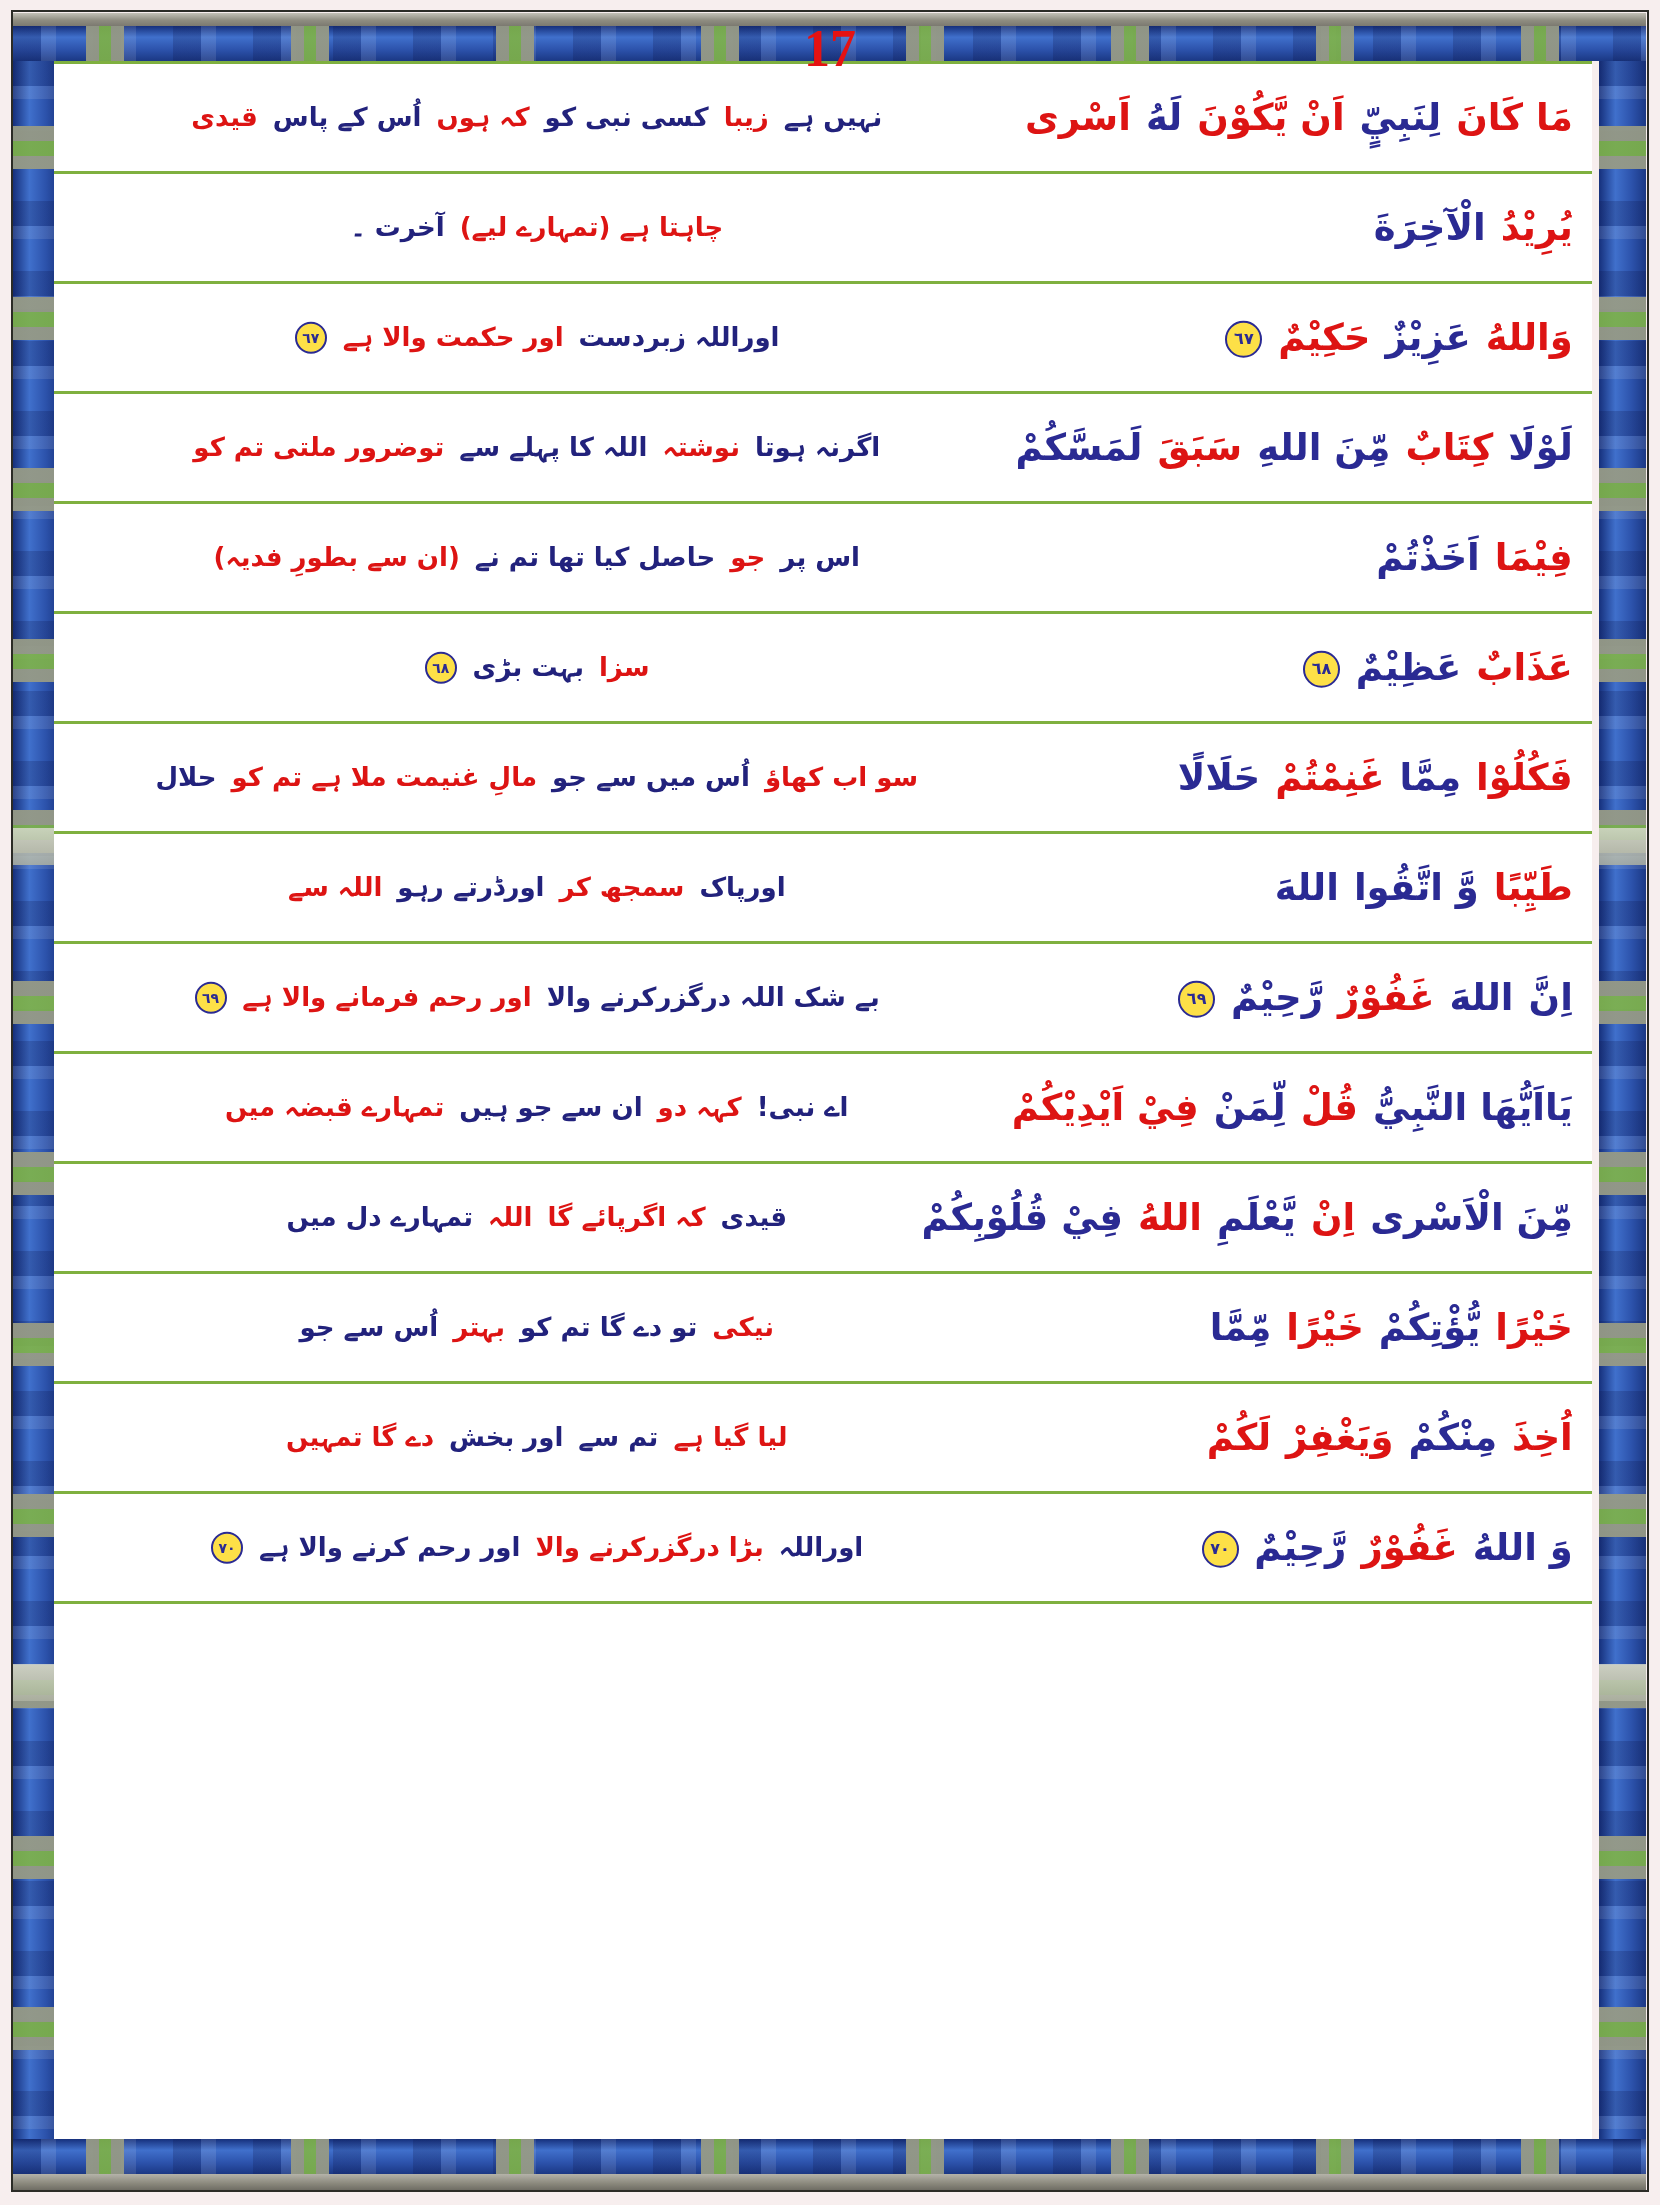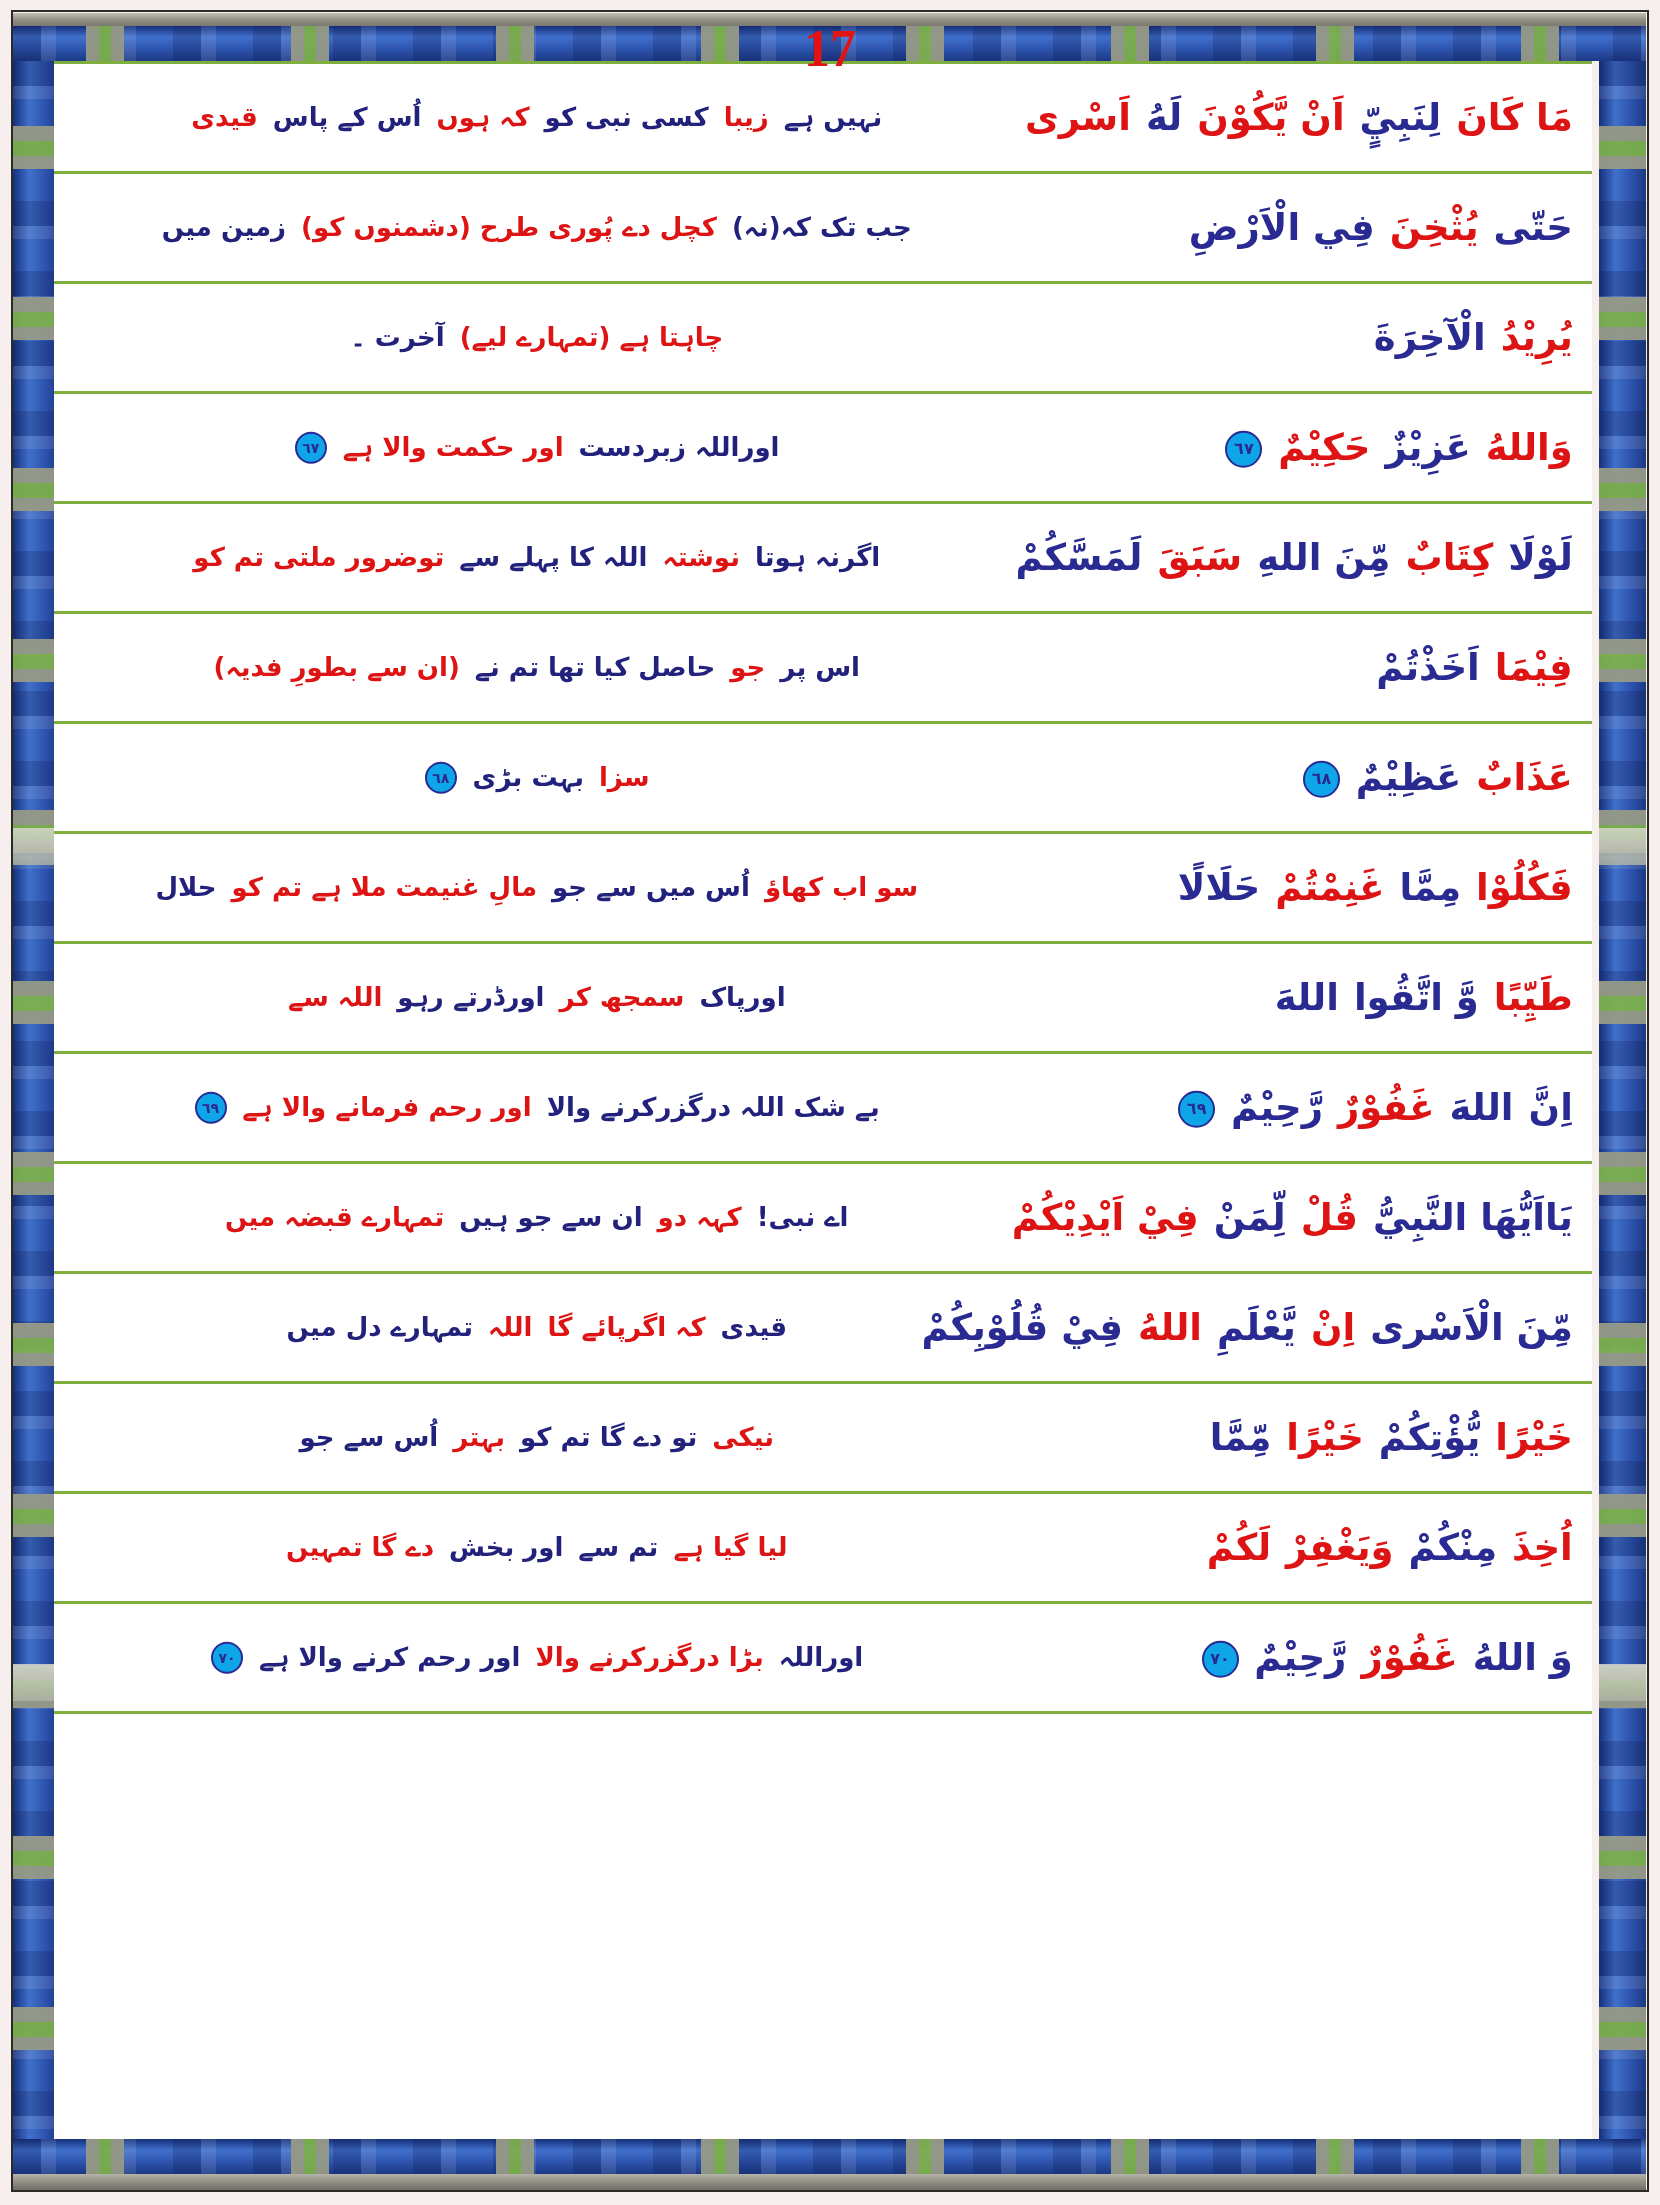--- a/index.html
+++ b/index.html
@@ -90,21 +90,21 @@
   }
   .seg{display:inline-block;margin:0 7.5px;}
   .seg.red{color:var(--word-red,#dd1413);}
   .seg.navy{color:var(--word-navy,#26268d);}
   .ur .seg.navy{color:var(--urdu-navy,#22227c);}
   .verse{
     display:inline-flex;align-items:center;justify-content:center;
     width:37px;height:37px;border:2.5px solid var(--word-navy,#26268d);
     border-radius:50%;box-sizing:border-box;
     font-size:16px;font-weight:700;color:var(--word-navy,#26268d);
-    margin:0 8.3px;vertical-align:middle;background:#0ea5e9;
+    margin:0 8.3px;vertical-align:middle;background:#fde047;
   }
   .ur .verse{width:32px;height:32px;font-size:14px;border-width:2.5px;}
   
   .page-number{
     position:absolute;top:6.7px;left:0;right:0;
     text-align:center;
     font-family:"Liberation Serif",serif;
     font-size:52px;font-weight:700;line-height:1;
     color:var(--page-number-red,#e51212);
     z-index:5;
@@ -133,24 +133,20 @@
 
   <div class="page-number">17</div>
 
   <div class="content">
     <div class="rows">
         <div class="row">
           <div class="ur"><span class="seg navy">نہیں ہے</span><span class="seg red">زیبا</span><span class="seg navy">کسی نبی کو</span><span class="seg red">کہ ہوں</span><span class="seg navy">اُس کے پاس</span><span class="seg red">قیدی</span></div>
           <div class="ar"><span class="seg red">مَا كَانَ</span><span class="seg navy">لِنَبِيٍّ</span><span class="seg red">اَنْ يَّكُوْنَ</span><span class="seg navy">لَهُ</span><span class="seg red">اَسْرى</span></div>
         </div>
         <div class="row">
-          <div class="ur"><span class="seg navy">جب تک کہ(نہ)</span><span class="seg red">کچل دے پُوری طرح (دشمنوں کو)</span><span class="seg navy">زمین میں</span></div>
-          <div class="ar"><span class="seg navy">حَتّى</span><span class="seg red">يُثْخِنَ</span><span class="seg navy">فِي الْاَرْضِ</span></div>
-        </div>
-        <div class="row">
           <div class="ur"><span class="seg red">چاہتا ہے (تمہارے لیے)</span><span class="seg navy">آخرت ۔</span></div>
           <div class="ar"><span class="seg red">يُرِيْدُ</span><span class="seg navy">الْآخِرَةَ</span></div>
         </div>
         <div class="row">
           <div class="ur"><span class="seg navy">اوراللہ زبردست</span><span class="seg red">اور حکمت والا ہے</span><span class="verse">٦٧</span></div>
           <div class="ar"><span class="seg red">وَاللهُ</span><span class="seg navy">عَزِيْزٌ</span><span class="seg red">حَكِيْمٌ</span><span class="verse">٦٧</span></div>
         </div>
         <div class="row">
           <div class="ur"><span class="seg navy">اگرنہ ہوتا</span><span class="seg red">نوشتہ</span><span class="seg navy">اللہ کا پہلے سے</span><span class="seg red">توضرور ملتی تم کو</span></div>
           <div class="ar"><span class="seg navy">لَوْلَا</span><span class="seg red">كِتَابٌ</span><span class="seg navy">مِّنَ اللهِ</span><span class="seg red">سَبَقَ</span><span class="seg navy">لَمَسَّكُمْ</span></div>

